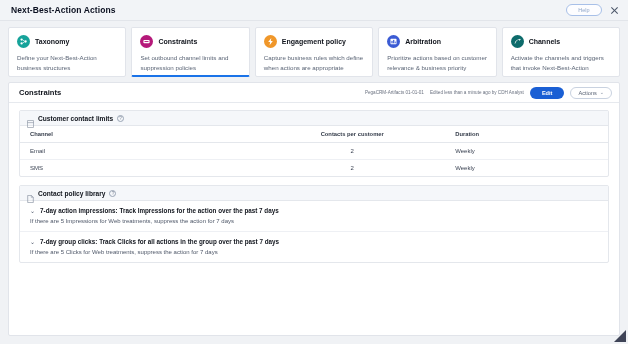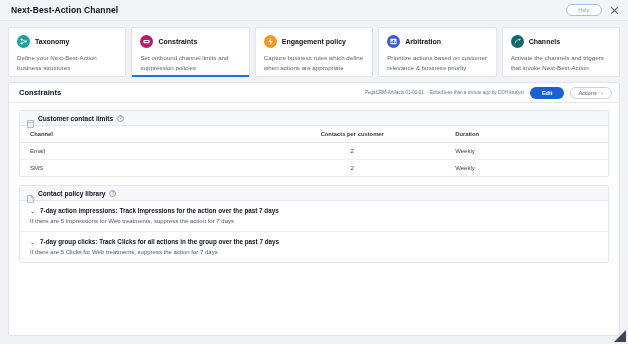--- a/index.html
+++ b/index.html
@@ -169,21 +169,21 @@
     cursor: nwse-resize;
   }
   .grip svg { display: block; }
 </style>
 </head>
 <body>
 
 <div class="app">
 
   <div class="titlebar">
-    <div class="titlebar-title">Next-Best-Action Channel</div>
+    <div class="titlebar-title">Next-Best-Action Actions</div>
     <div class="titlebar-right">
       <div class="help-btn">Help</div>
       <div class="close-x"></div>
     </div>
   </div>
 
   <div class="cards">
 
     <div class="card" id="card0">
       <div class="card-head">

